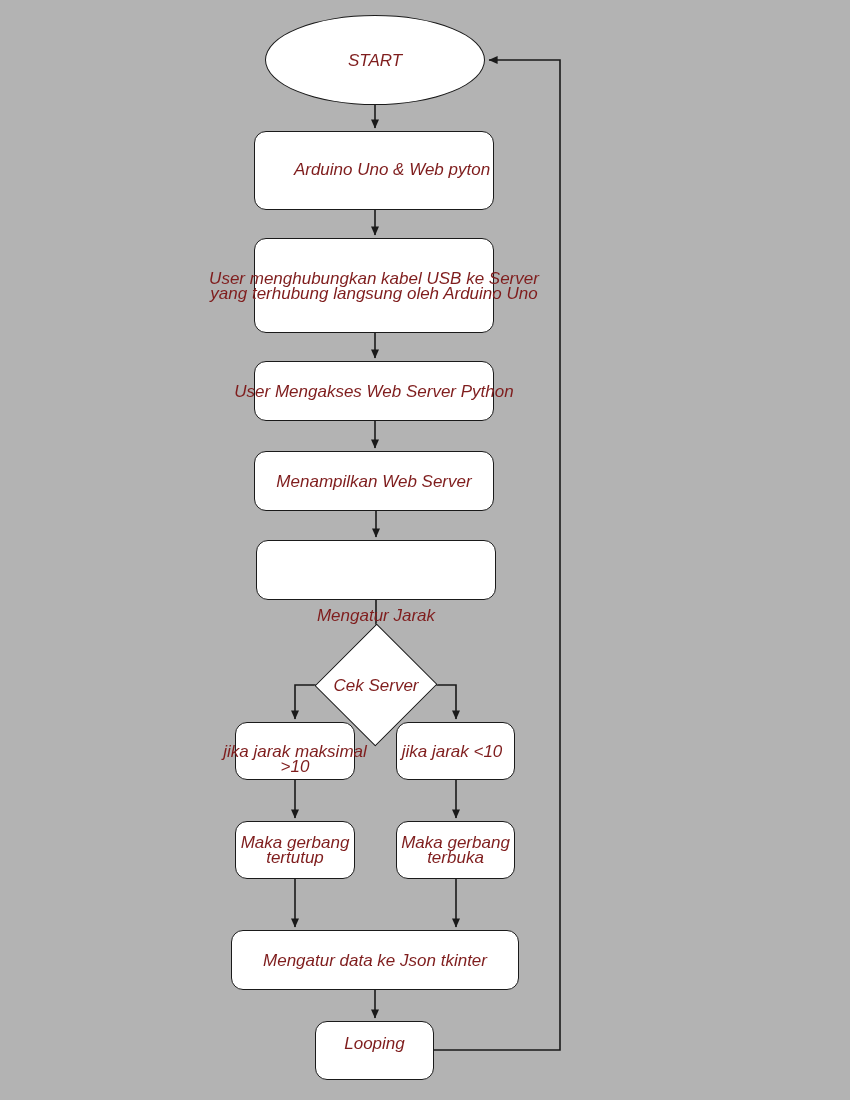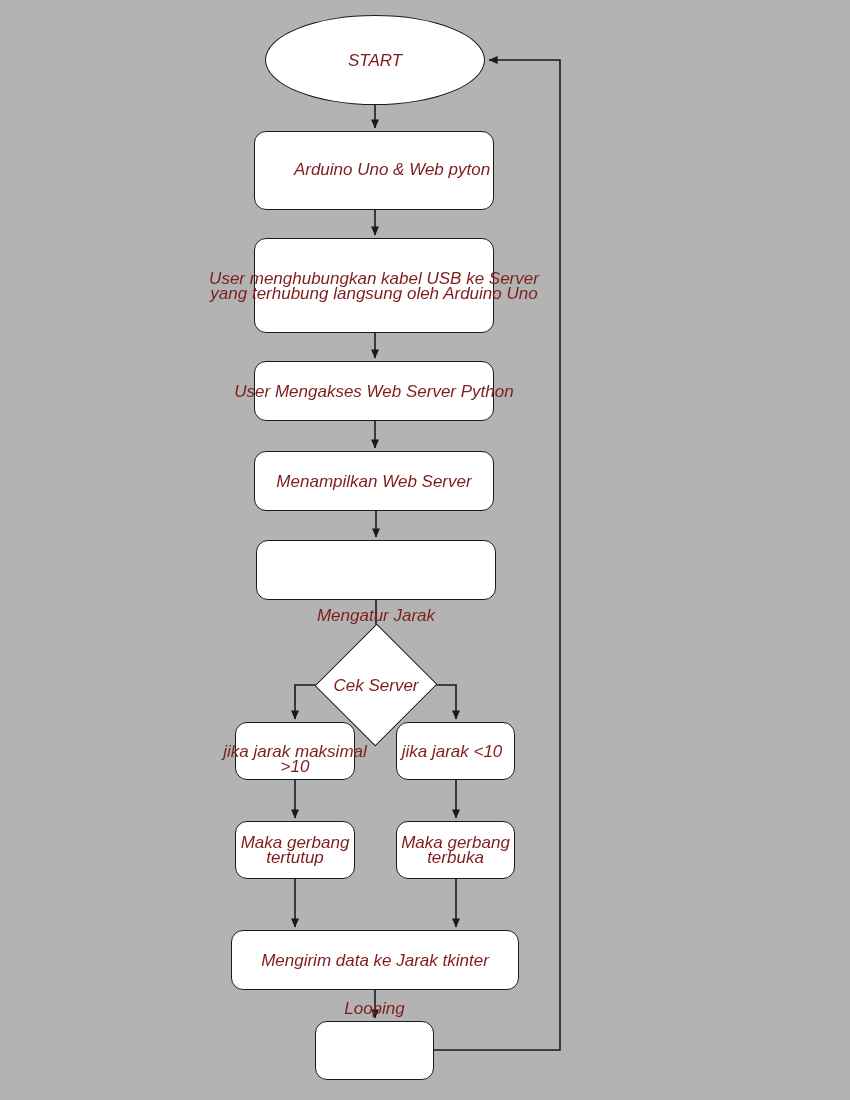--- a/index.html
+++ b/index.html
@@ -117,16 +117,16 @@
 &gt;10</div>
     <div class="shape rounded" style="left: 396px; top: 722px; width: 119px; height: 58px;"></div>
     <div class="node-label" style="left: 322px; top: 722px; width: 260px; height: 58px;">jika jarak &lt;10</div>
     <div class="shape rounded" style="left: 235px; top: 821px; width: 120px; height: 58px;"></div>
     <div class="node-label" style="left: 165px; top: 821px; width: 260px; height: 58px;">Maka gerbang
 tertutup</div>
     <div class="shape rounded" style="left: 396px; top: 821px; width: 119px; height: 58px;"></div>
     <div class="node-label" style="left: 325.5px; top: 821px; width: 260px; height: 58px;">Maka gerbang
 terbuka</div>
     <div class="shape rounded" style="left: 231px; top: 930px; width: 288px; height: 60px;"></div>
-    <div class="node-label" style="left: 231px; top: 930px; width: 288px; height: 60px;">Mengirim data ke Jarak tkinter</div>
+    <div class="node-label" style="left: 231px; top: 930px; width: 288px; height: 60px;">Mengatur data ke Json tkinter</div>
     <div class="shape rounded" style="left: 315px; top: 1021px; width: 119px; height: 59px;"></div>
-    <div class="node-label" style="left: 244.5px; top: 986px; width: 260px; height: 45px;">Looping</div>
+    <div class="node-label" style="left: 244.5px; top: 1021px; width: 260px; height: 45px;">Looping</div>
   </div>
 
 </body></html>

